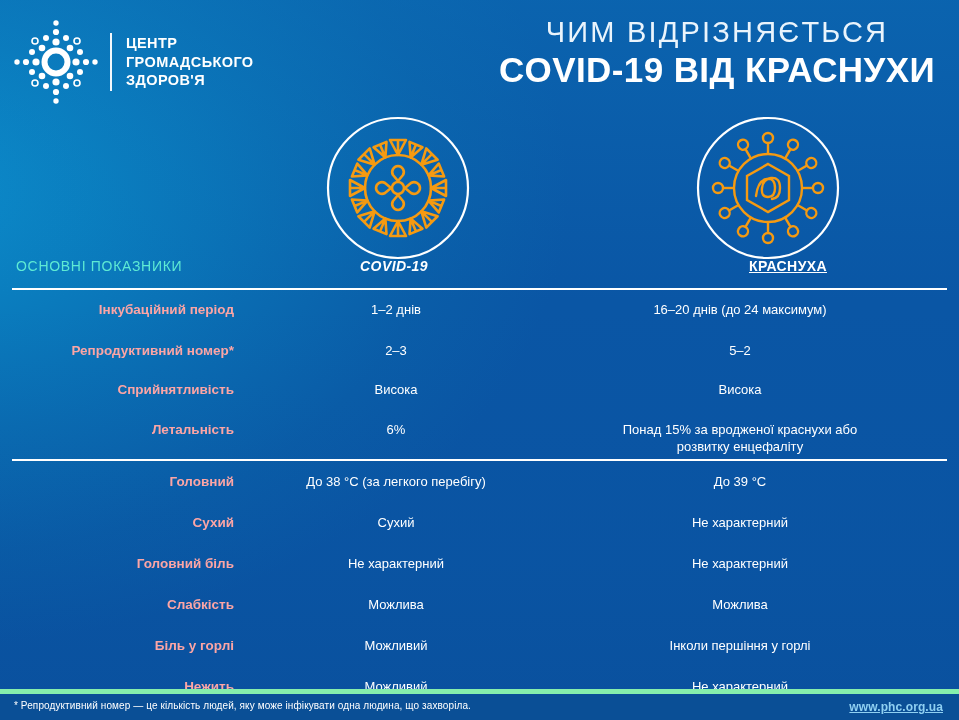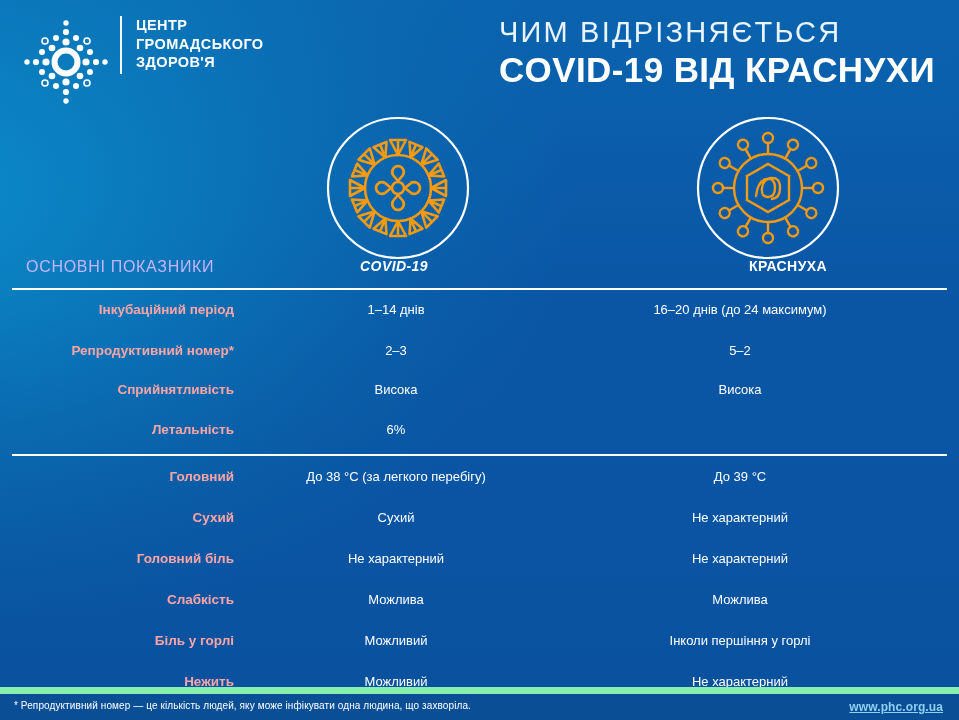--- a/index.html
+++ b/index.html
@@ -29,41 +29,41 @@
     position: absolute;
     inset: 0;
     background: linear-gradient(180deg, rgba(12,130,196,0.30) 0%, rgba(10,86,165,0.0) 42%, rgba(8,66,140,0.10) 78%, rgba(8,62,134,0.22) 100%);
   }
 
   
   #header { position: absolute; left: 0; top: 0; width: 959px; height: 112px; }
 
   .logo-wrap {
     position: absolute;
-    left: 18px; top: 16px;
-    display: flex; gap: 0px;
+    left: 8px; top: 16px;
+    display: flex; align-items: center; gap: 0px;
   }
   .logo-mark { width: 96px; height: 92px; display: block; }
   .logo-rule {
     width: 2px; height: 58px; background: #ffffff;
     margin-left: 6px; margin-right: 14px; opacity: 0.95;
   }
   .logo-text {
     color: #ffffff;
     font-size: 14.5px;
     font-weight: bold;
     line-height: 1.28;
     letter-spacing: 0.4px;
     white-space: pre-line;
   }
 
   #title-block {
     position: absolute;
     right: 24px; top: 16px;
-    text-align: left;
+    text-align: center;
     color: #ffffff;
     margin-left: 31px;
   }
   #title-line1 {
     font-size: 29px;
     font-weight: 300;
     letter-spacing: 2.2px;
     line-height: 1.12;
     color: #eaf4fc;
   }
@@ -84,37 +84,37 @@
 
   
   #table { position: absolute; left: 0; top: 258px; width: 959px; }
 
   .section-head {
     position: relative;
     height: 26px;
   }
   .section-head .sec-title {
     position: absolute;
-    left: 26px; top: 0;
-    color: #c4b5fd;
-    font-size: 16px;
+    left: 16px; top: 0;
+    color: #5eead4;
+    font-size: 14px;
     font-weight: normal;
     letter-spacing: 0.7px;
   }
   .section-head .col-h {
     position: absolute;
     top: 0;
     color: #ffffff;
     font-size: 14px;
     font-weight: bold;
     letter-spacing: 0.4px;
     text-align: center;
   }
   .col-h.c1 { left: 254px; width: 280px; font-style: italic; }
-  .col-h.c2 { left: 620px; width: 336px; }
+  .col-h.c2 { left: 620px; width: 336px; text-decoration: underline; }
 
   .divider {
     height: 2px;
     background: #ffffff;
     margin: 4px 12px 0 12px;
   }
 
   .row {
     position: relative;
     display: flex;
@@ -142,21 +142,21 @@
   }
   .cell-val.v1 { width: 288px; flex: 0 0 288px; }
   .cell-val.v2 { width: 400px; flex: 0 0 400px; }
 
   
   #footer {
     position: absolute;
     left: 0; bottom: 0;
     width: 959px; height: 26px;
     background: #0a4f96;
-    border-top: 7px solid #86efac;
+    border-top: 5px solid #86efac;
   }
   #footnote {
     position: absolute;
     left: 14px; top: 6px;
     color: #ffffff;
     font-size: 10px;
     letter-spacing: 0.1px;
   }
   #site-url {
     position: absolute;
@@ -362,40 +362,42 @@
 
     <div class="section-head">
       <div class="sec-title">ОСНОВНІ ПОКАЗНИКИ</div>
       <div class="col-h c1">COVID-19</div>
       <div class="col-h c2">КРАСНУХА</div>
     </div>
     <div class="divider"></div>
 
     <div class="row" style="margin-top:12px">
       <div class="cell-label">Інкубаційний період</div>
-      <div class="cell-val v1">1–14 днів</div>
+      <div class="cell-val v1">1–2 днів</div>
       <div class="cell-val v2">16–20 днів (до 24 максимум)</div>
     </div>
 
     <div class="row" style="margin-top:13px">
       <div class="cell-label">Репродуктивний
 номер*</div>
       <div class="cell-val v1">2–3</div>
       <div class="cell-val v2">5–2</div>
     </div>
 
     <div class="row" style="margin-top:11px">
       <div class="cell-label">Сприйнятливість</div>
       <div class="cell-val v1">Висока</div>
       <div class="cell-val v2">Висока</div>
     </div>
 
     <div class="row" style="margin-top:12px">
       <div class="cell-label">Летальність</div>
       <div class="cell-val v1">6%</div>
+      <div class="cell-val v2">Понад 15% за вродженої краснухи або
+розвитку енцефаліту</div>
     </div>
 
     <div class="divider"></div>
 
     <div class="row" style="margin-top:13px">
       <div class="cell-label">Головний</div>
       <div class="cell-val v1">До 38 °C (за легкого перебігу)</div>
       <div class="cell-val v2">До 39 °C</div>
     </div>
 

